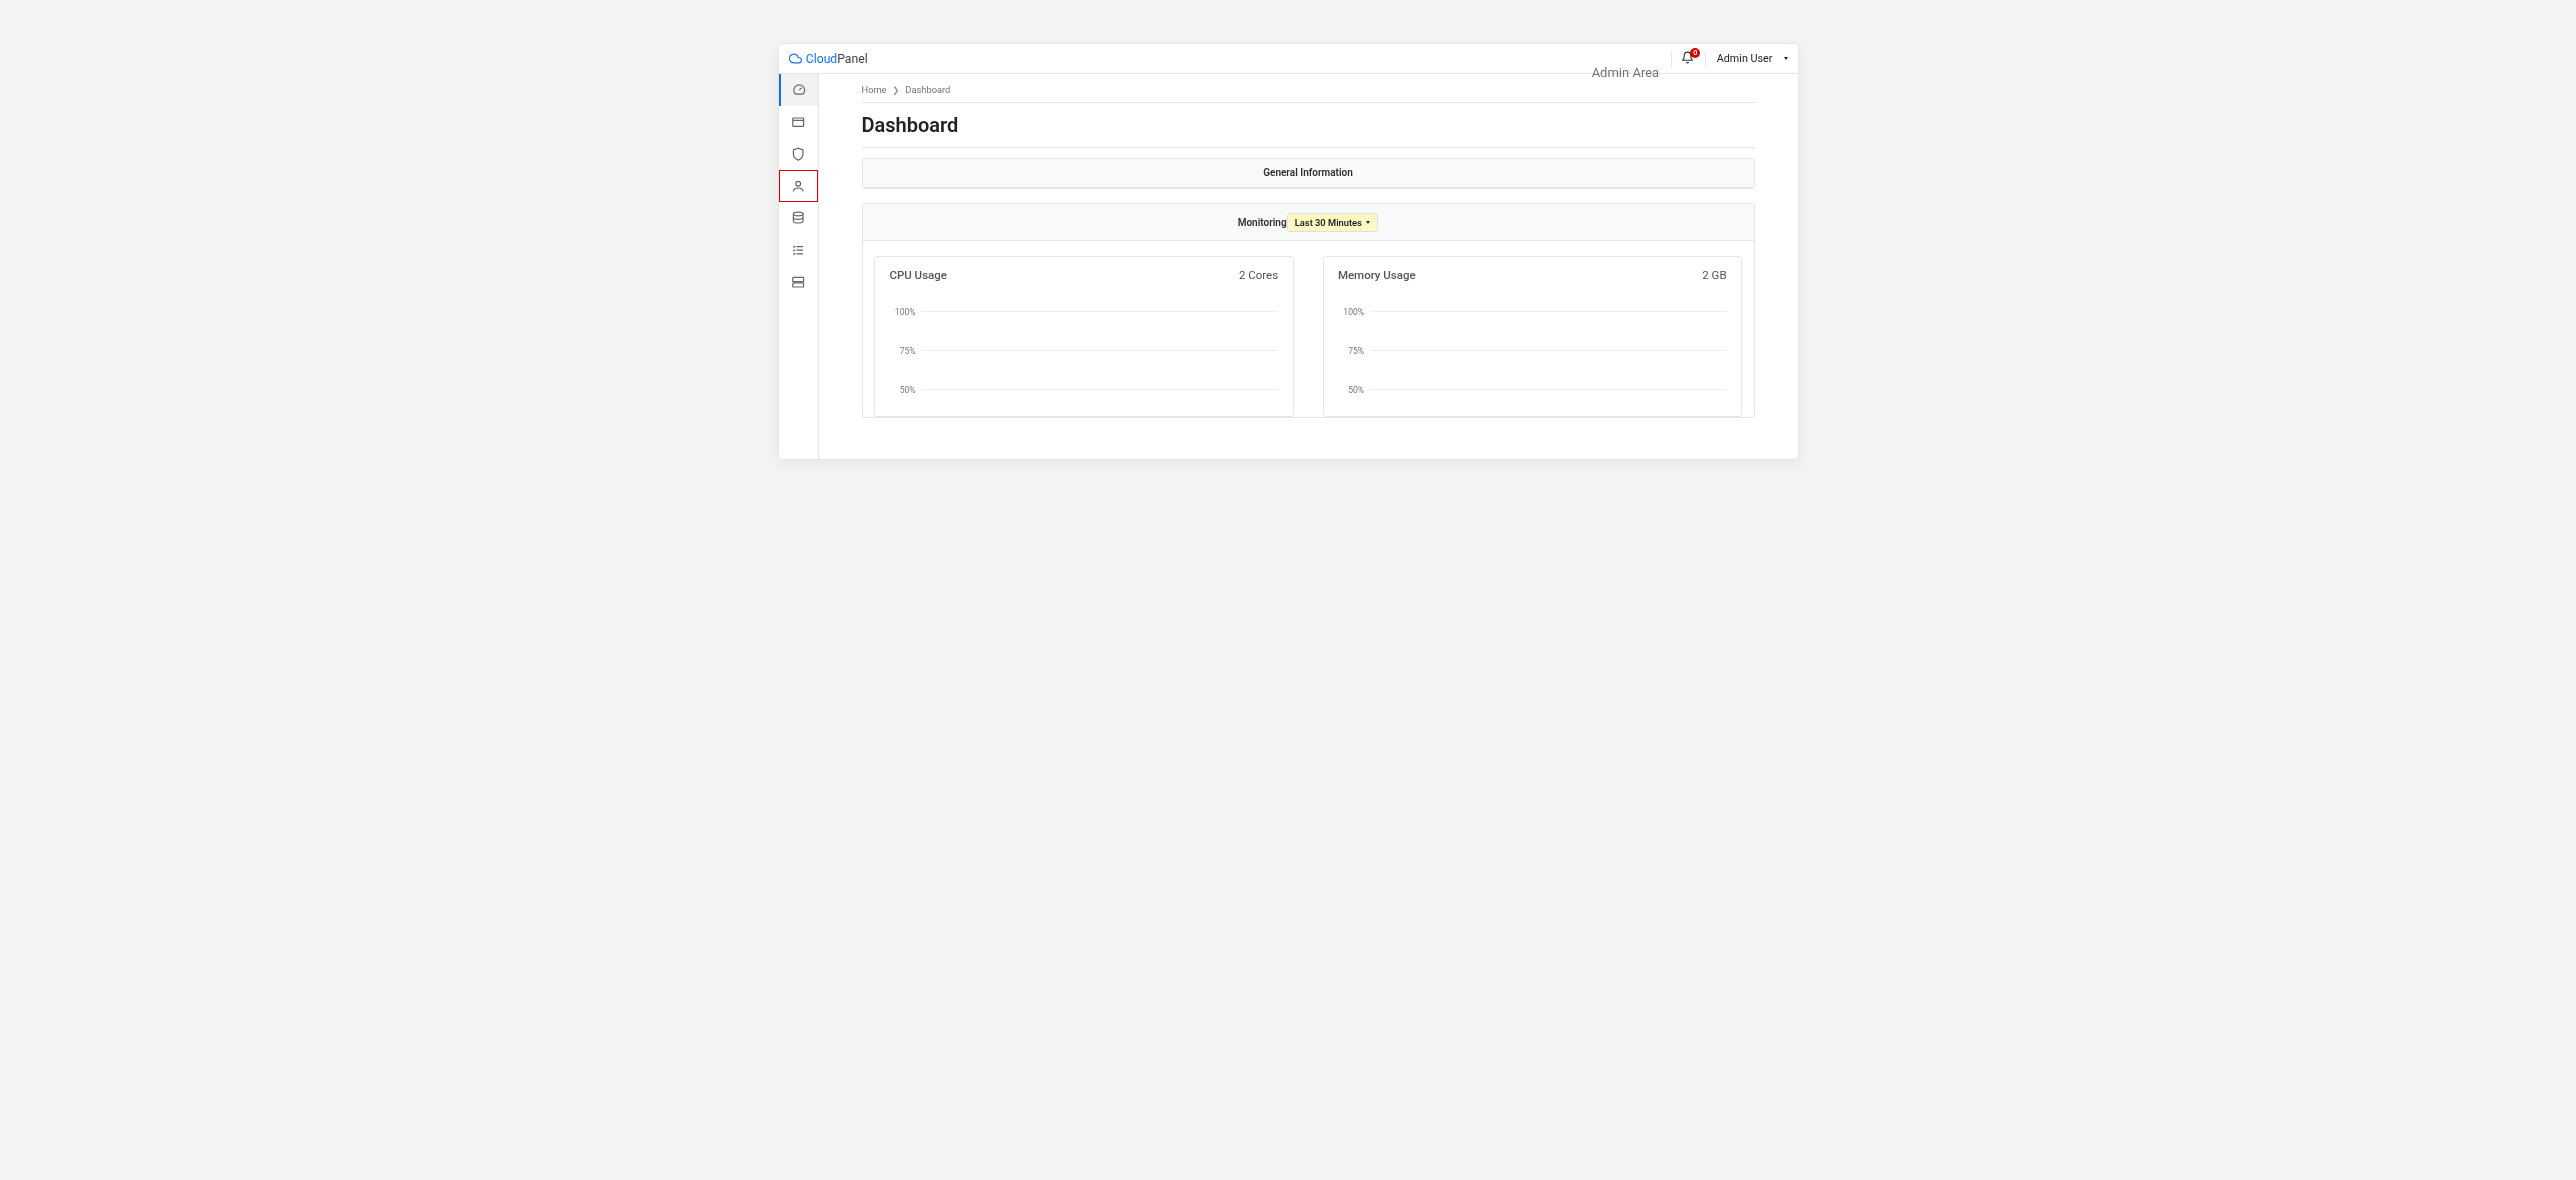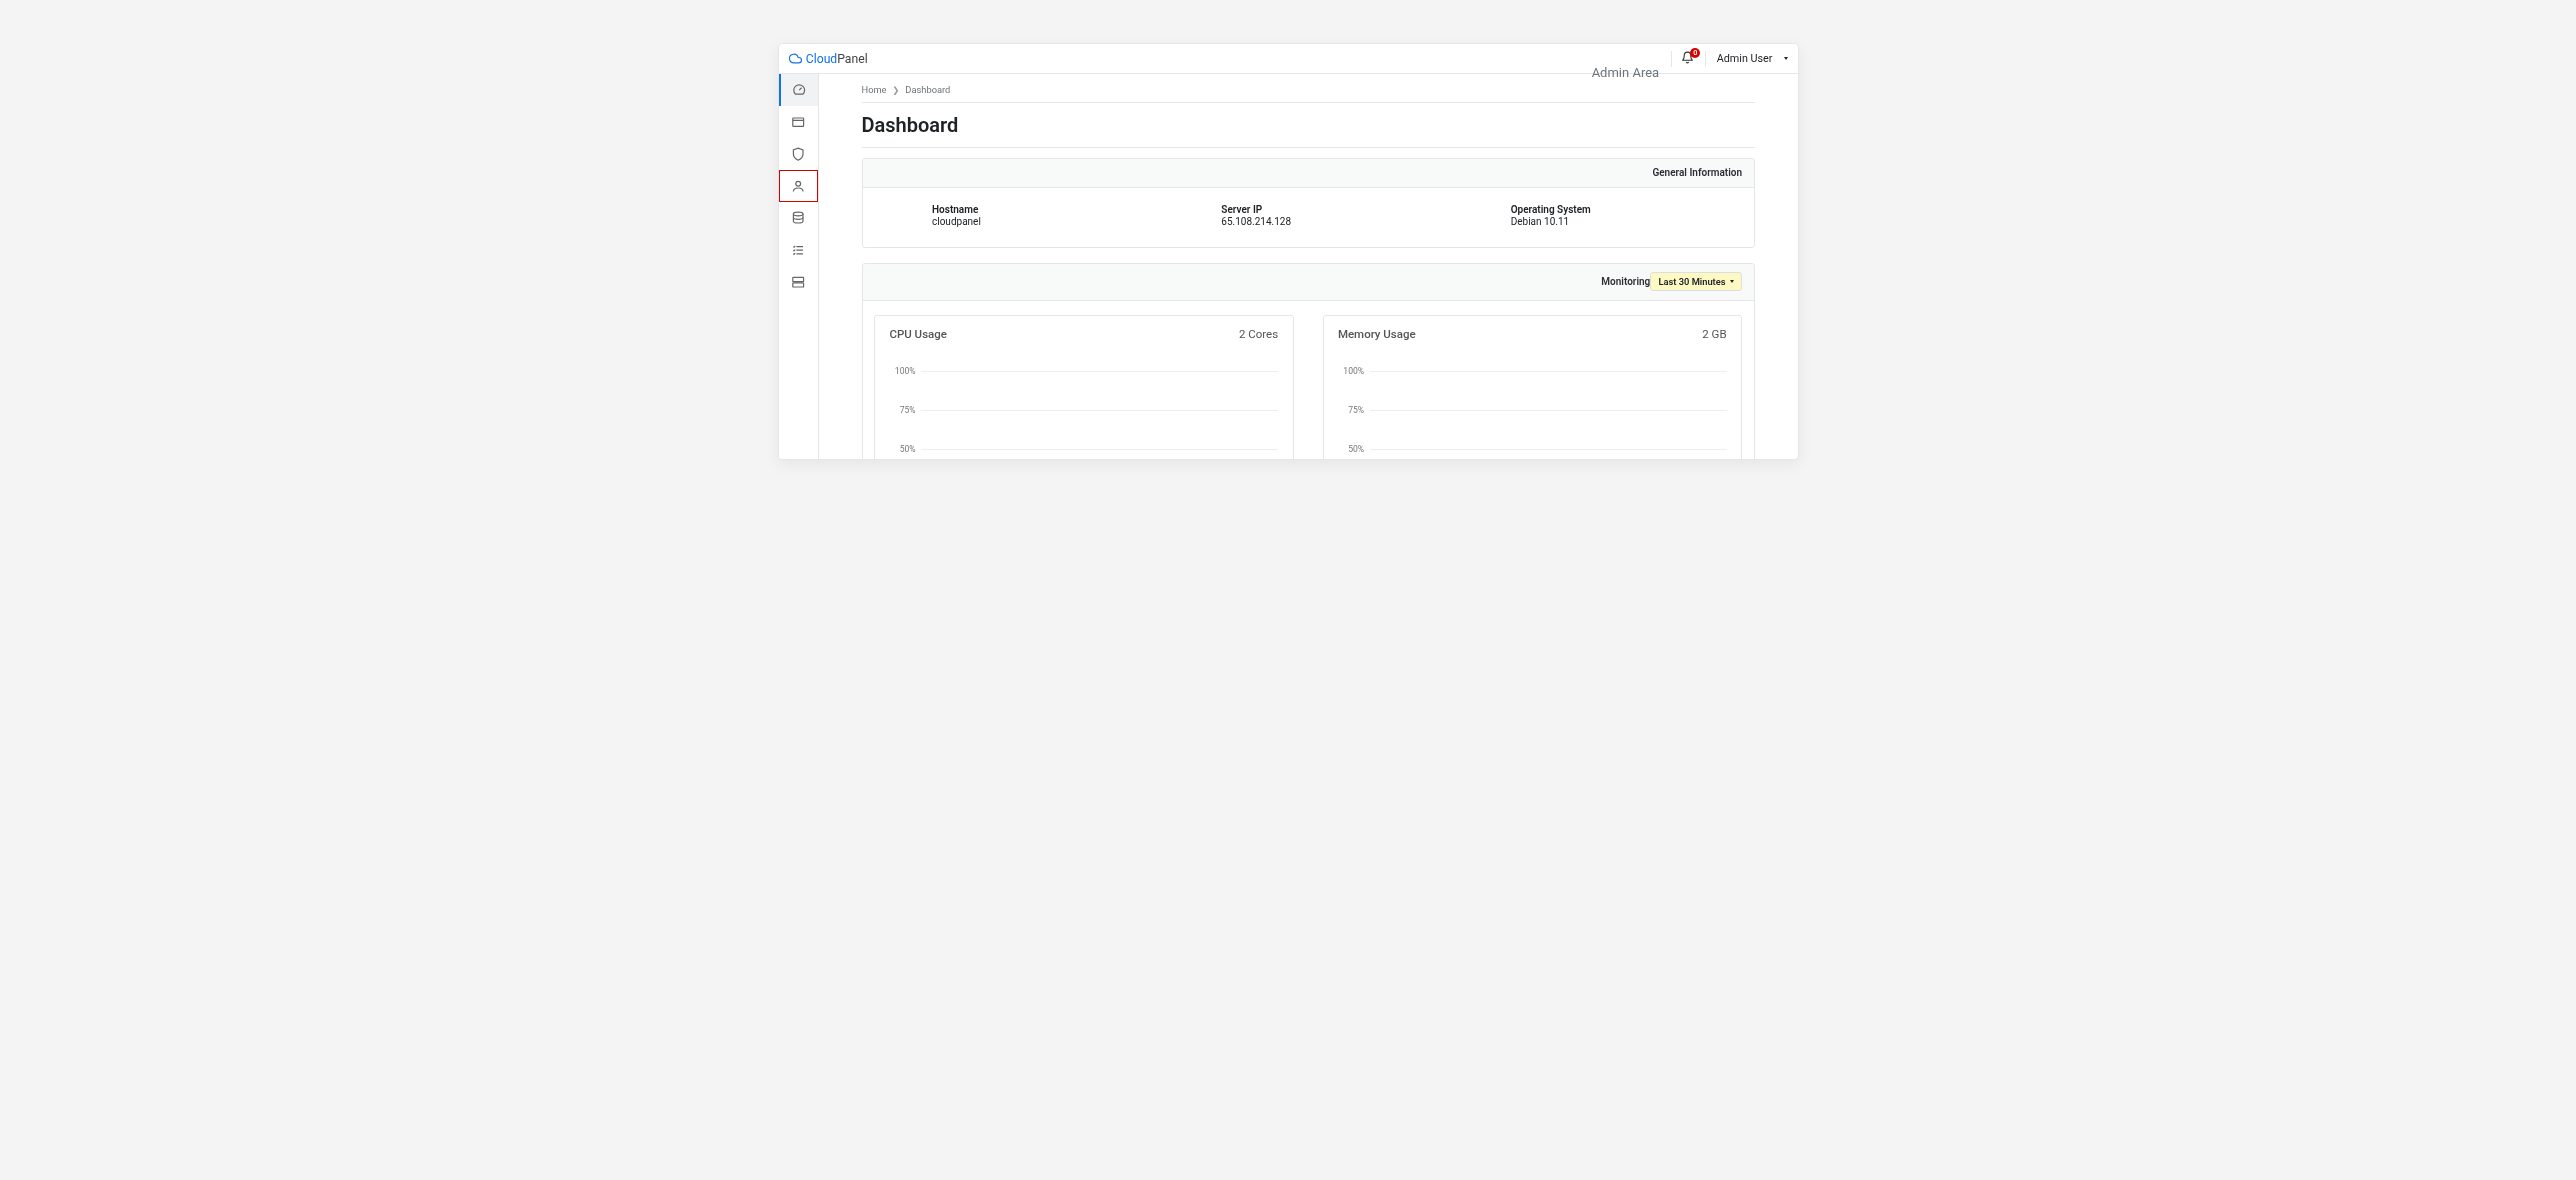--- a/index.html
+++ b/index.html
@@ -69,21 +69,21 @@
   .hr { height:0.7px; background:#e4e6e8; margin-bottom:10px; }
   .page-title { font-size:20px; font-weight:600; color:#202326; margin-bottom:10px; }
 
   .panel {
     border:0.7px solid #e4e6e8; border-radius:2.9px; margin-bottom:14.4px;
     background:#fff;
   }
   .panel-header {
     background:#f8f9f9; border-bottom:0.7px solid #e4e6e8;
     padding:8.6px 11.5px; font-size:10px; font-weight:600; color:#2c2f33;
-     display:flex; align-items:center; justify-content:flex-end;
+     display:flex; align-items:center; justify-content:center;
      border-radius:2.9px 2.9px 0 0;
   }
   .panel-body { padding: 16px 11.5px 20px; }
   .info-row { display:flex; }
   .info-col { flex:1; padding-left:58px; }
   .info-label { font-size:10px; font-weight:600; color:#202326; margin-bottom:1.4px; }
   .info-value { font-size:10px; color:#202326; }
 
   .time-select {
     border:0.7px solid #dcdfe1; background:#fef9c3; border-radius:2.9px;
@@ -188,36 +188,20 @@
           <span class="current">Dashboard</span>
         </div>
         <div class="hr"></div>
         <h1 class="page-title">Dashboard</h1>
         <div class="hr"></div>
 
         <div class="panel">
           <div class="panel-header">
             <span>General Information</span>
           </div>
-          <div class="panel-body">
-            <div class="info-row">
-              <div class="info-col">
-                <div class="info-label">Hostname</div>
-                <div class="info-value">cloudpanel</div>
-              </div>
-              <div class="info-col">
-                <div class="info-label">Server IP</div>
-                <div class="info-value">65.108.214.128</div>
-              </div>
-              <div class="info-col">
-                <div class="info-label">Operating System</div>
-                <div class="info-value">Debian 10.11</div>
-              </div>
-            </div>
-          </div>
         </div>
 
         <div class="panel">
           <div class="panel-header">
             <span>Monitoring</span>
             <span class="time-select">
               <span>Last 30 Minutes</span>
               <span class="caret-down"></span>
             </span>
           </div>

